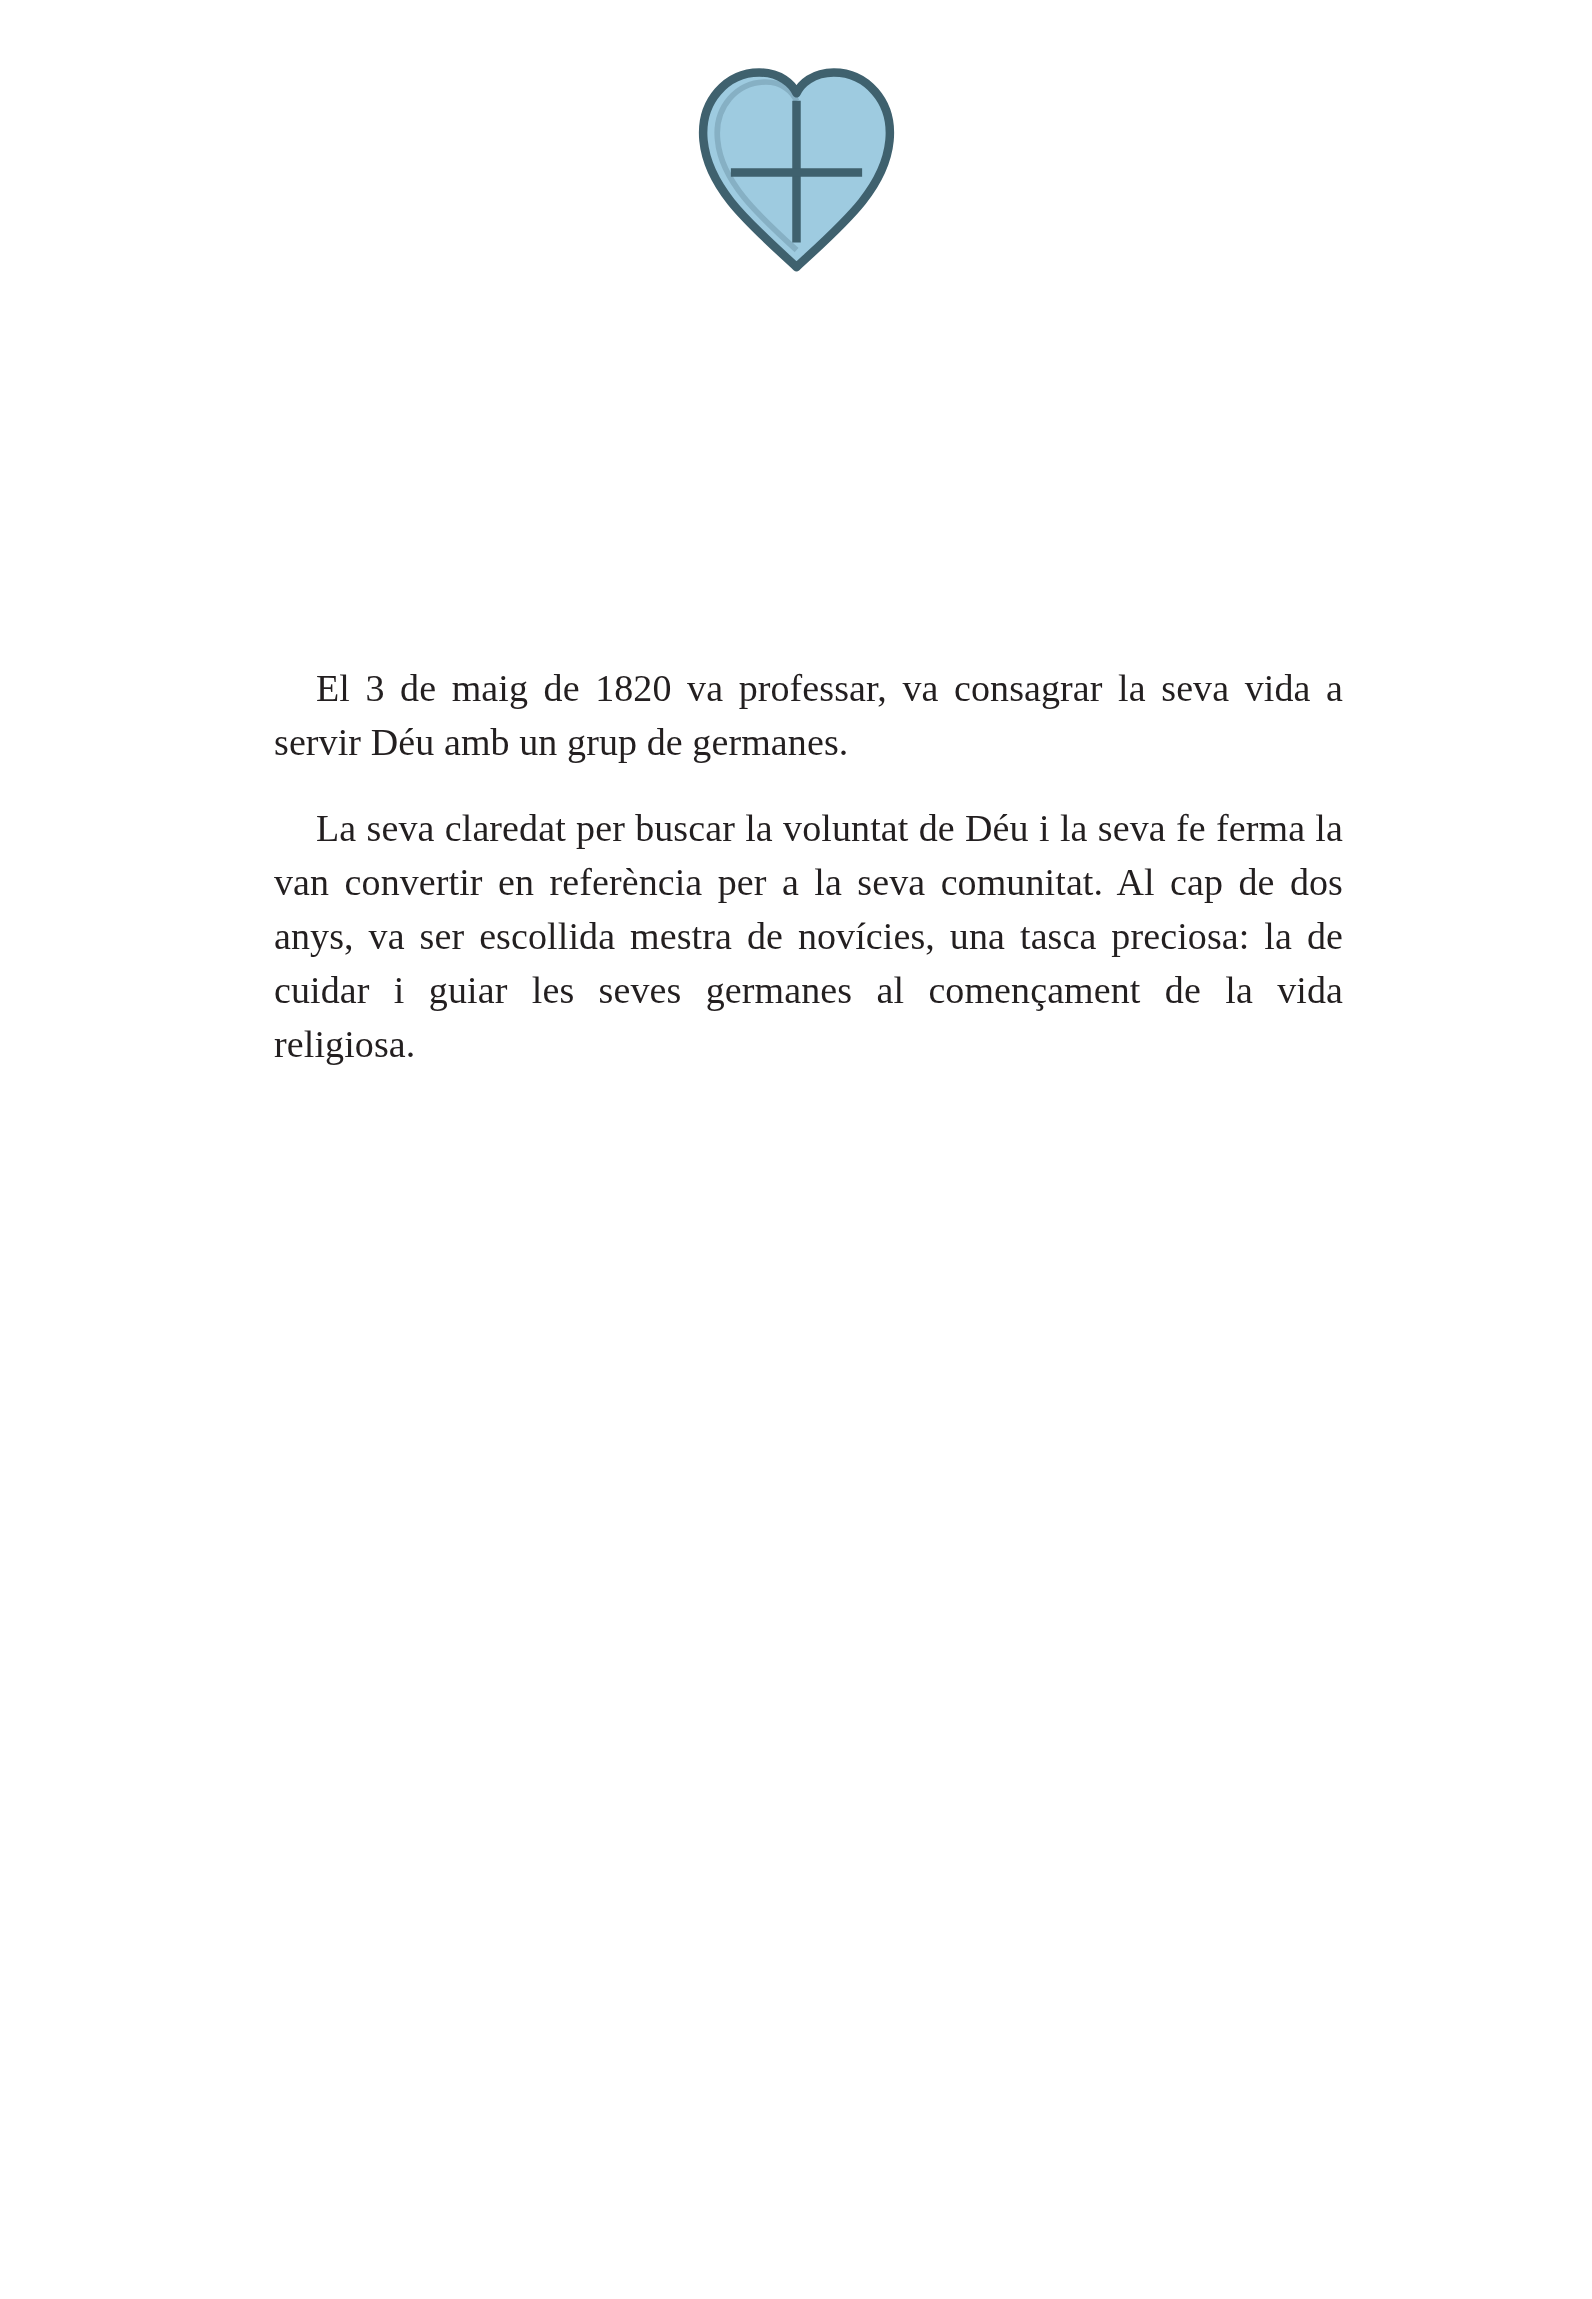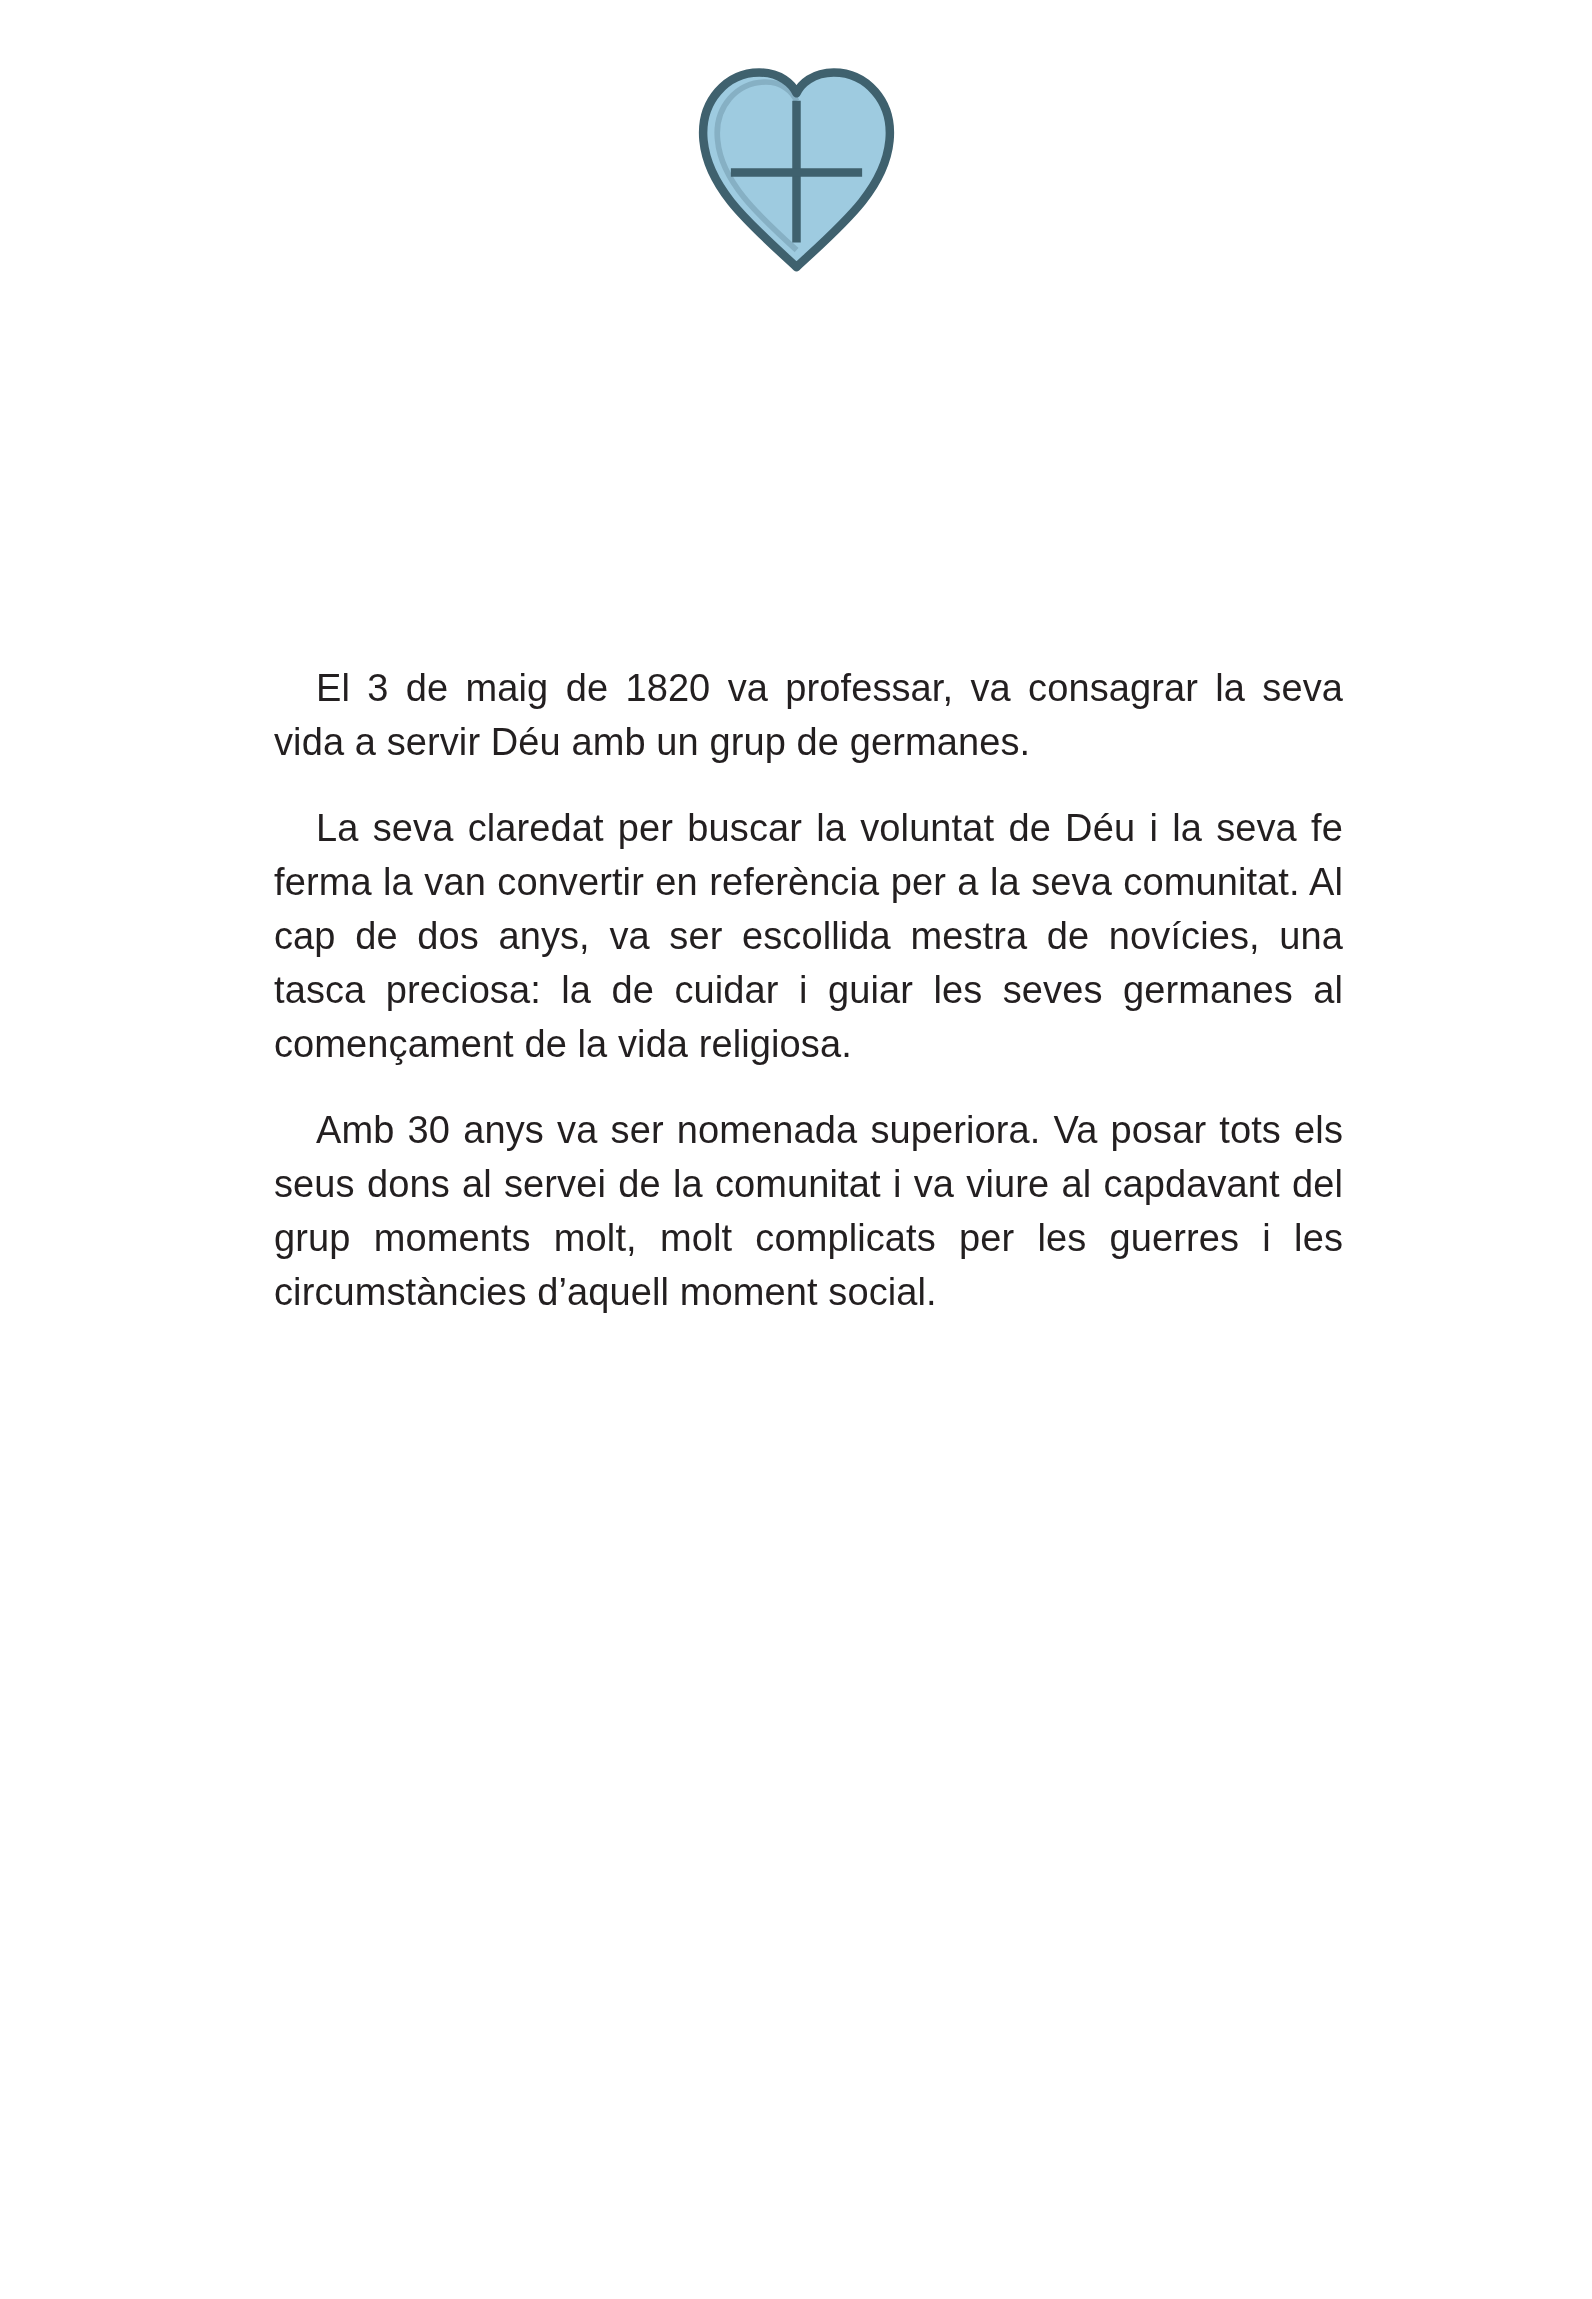--- a/index.html
+++ b/index.html
@@ -12,20 +12,21 @@
     height: 2300px;
     font-family: "Liberation Sans", sans-serif;
     color: #231f20;
     position: relative;
     overflow: hidden;
   }
   .page {
     position: absolute;
     inset: 0;
     background: #ffffff;
+    font-family: Liberation Serif, serif;
   }
   .logo-wrap {
     position: absolute;
     top: 57px;
     left: 0;
     width: 100%;
     display: flex;
     justify-content: center;
   }
   .logo {
@@ -64,17 +65,16 @@
       <path d="M107.5 222 C 60 178 14 140 9 88 C 5 46 34 16 68 16 C 90 16 103 28 107.5 38 C 112 28 125 16 147 16 C 181 16 210 46 206 88 C 201 140 155 178 107.5 222 Z" fill="none" stroke="#ffffff" stroke-width="3" opacity="0.0"></path>
       <path d="M107.5 46 L107.5 196" stroke="#3f616e" stroke-width="9" stroke-linecap="butt"></path>
       <path d="M38 122 L177 122" stroke="#3f616e" stroke-width="9" stroke-linecap="butt"></path>
       <path d="M107.5 46 C 103 36 92 26 75 26 C 45 26 20 52 24 88 C 28 132 68 168 107.5 204" fill="none" stroke="#3f616e" stroke-width="6" opacity="0.25"></path>
     </svg>
   </div>
 
   <div class="content">
     <p class="para">El 3 de maig de 1820 va professar, va consagrar la seva vida a servir Déu amb un grup de germanes.</p>
     <p class="para">La seva claredat per buscar la voluntat de Déu i la seva fe ferma la van convertir en referència per a la seva comunitat. Al cap de dos anys, va ser escollida mestra de novícies, una tasca preciosa: la de cuidar i guiar les seves germanes al començament de la vida religiosa.</p>
-    <p class="para">Amb 30 anys va ser nomenada superiora. Va posar tots els seus dons al servei de la comunitat i va viure al capdavant del grup moments molt, molt complicats per les guerres i les circumstàncies d’aquell moment social.</p>
   </div>
 
 </div>
 
 
 </body></html>

